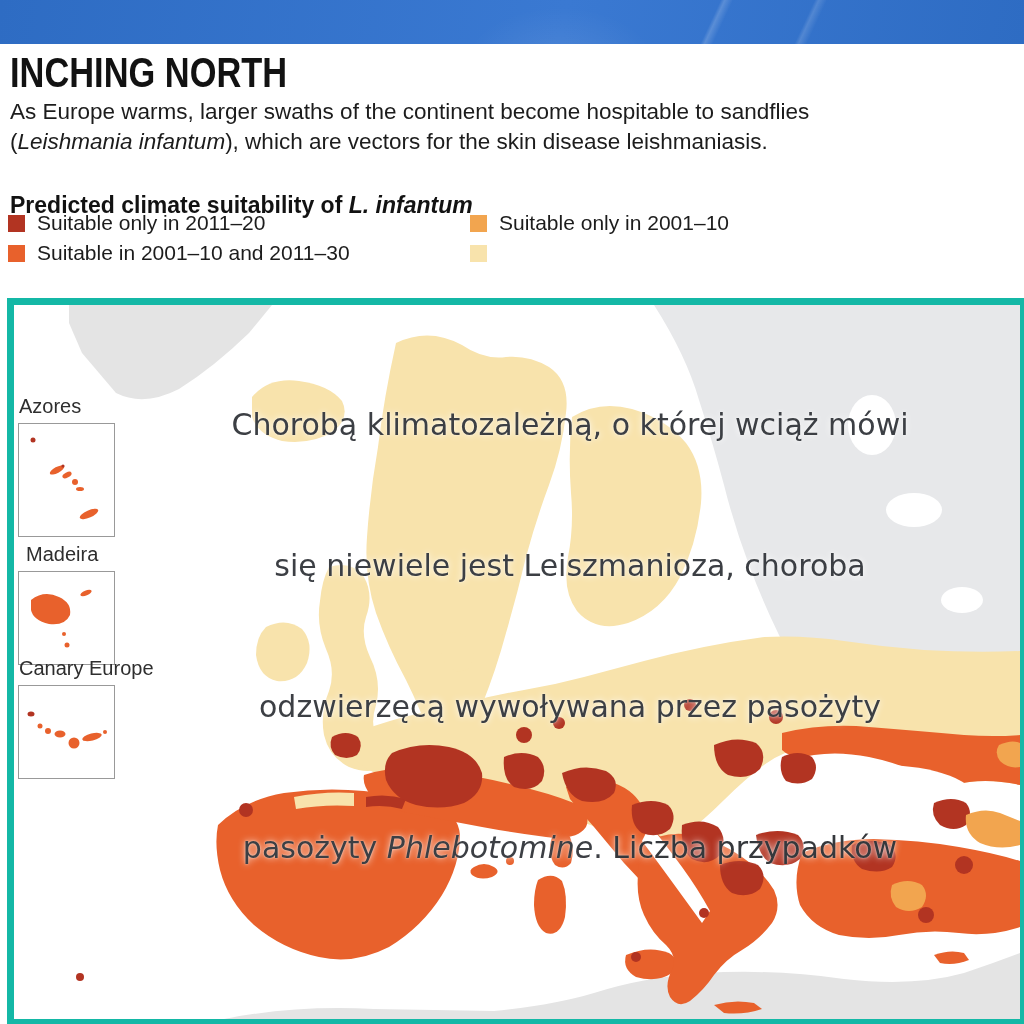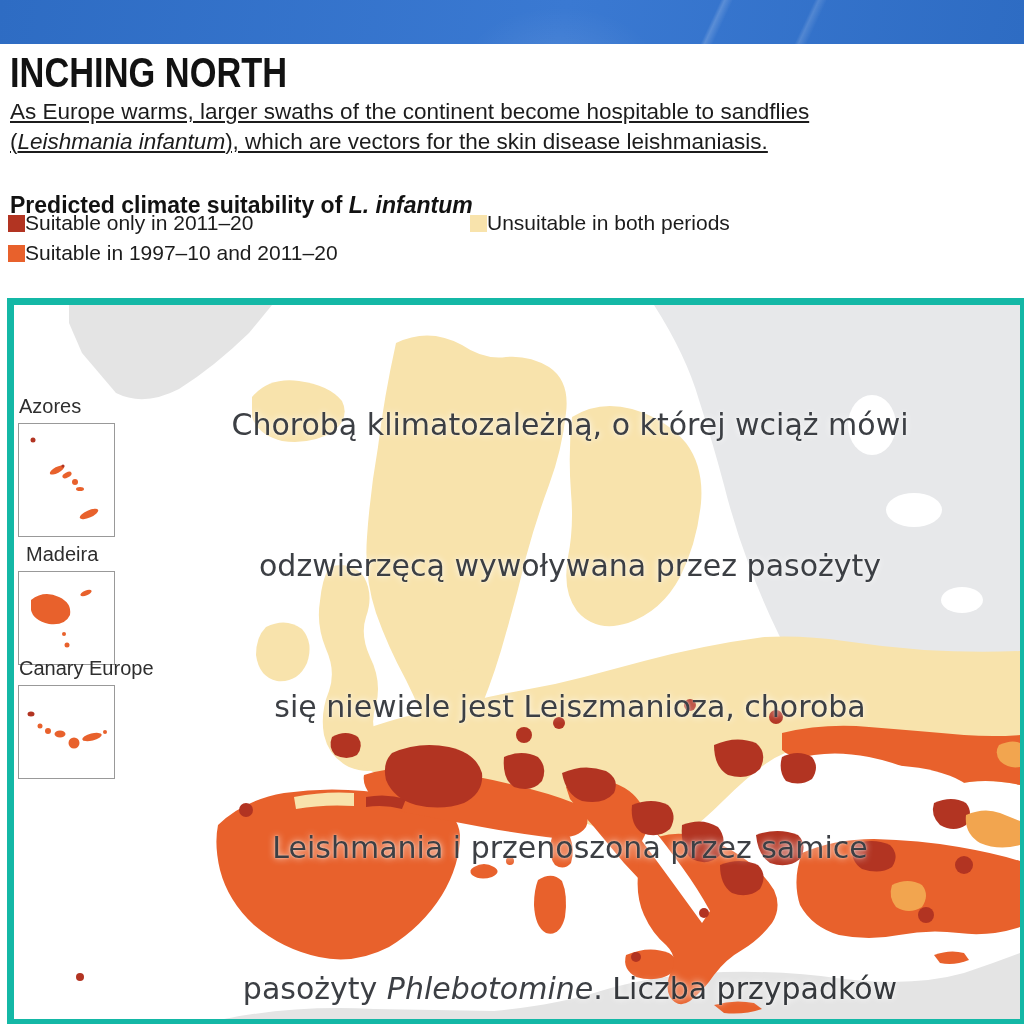--- a/index.html
+++ b/index.html
@@ -18,34 +18,34 @@
       linear-gradient(100deg, var(--c-blue,#2e6cc3), #3a79d2 55%, var(--c-blue,#2e6cc3));
   }
   
   .title{
     position:absolute;left:10px;top:48px;
     font-size:43px;font-weight:900;color:#121212;letter-spacing:0;
     transform:scaleX(.80);transform-origin:left top;white-space:nowrap;
   }
   .subtitle{
     position:absolute;left:10px;top:97px;width:860px;
-    font-size:22.5px;line-height:30px;color:#1c1c1c;text-decoration:underline;
+    font-size:22.5px;line-height:30px;color:#1c1c1c;
   }
   .subtitle .it{font-style:italic;}
   .legend-heading{
     position:absolute;left:10px;top:180px;
     font-size:23px;font-weight:700;color:#121212;margin-top:12px;
   }
   .legend-heading .it{font-style:italic;}
   .legend{
     position:absolute;left:8px;top:208px;width:1000px;height:62px;
     display:grid;grid-template-columns:462px 1fr;grid-auto-flow:column;
     grid-template-rows:30px 30px;align-items:center;
   }
-  .legend-item{display:flex;align-items:center;gap:0;font-size:21px;color:#1c1c1c;}
+  .legend-item{display:flex;align-items:center;gap:12px;font-size:21px;color:#1c1c1c;}
   .swatch{width:17px;height:17px;flex:0 0 17px;}
   
   .map-panel{
     position:absolute;left:7px;top:298px;width:1006px;height:714px;
     background:#d946ef;border:7px solid #14b8a6;
   }
   .map-panel svg.mainmap{position:absolute;left:0;top:0;}
   .f-sea{fill:#ffffff;}
   .f-gray{fill:#e4e4e4;}
   .f-gray2{fill:#e7e8ea;}
@@ -84,25 +84,28 @@
 
 <div class="legend-heading"><span>Predicted climate suitability of </span><span class="it">L. infantum</span></div>
 
 <div class="legend">
   <div class="legend-item">
     <span class="swatch" style="background: rgb(178, 52, 34);"></span>
     <span>Suitable only in 2011–20</span>
   </div>
   <div class="legend-item">
     <span class="swatch" style="background: rgb(232, 97, 44);"></span>
-    <span>Suitable in 1997–10 and 2011–20</span>
+    <span>Suitable in 2001–10 and 2011–30</span>
+  </div>
+  <div class="legend-item">
+    <span class="swatch" style="background: rgb(242, 165, 79);"></span>
+    <span>Suitable only in 2001–10</span>
   </div>
   <div class="legend-item">
     <span class="swatch" style="background: rgb(248, 227, 172);"></span>
-    <span>Unsuitable in both periods</span>
   </div>
 </div>
 
 <div class="map-panel">
 
   <svg class="mainmap" width="1006" height="714" viewBox="0 0 1006 714" preserveAspectRatio="none">
     <rect class="f-sea" x="0" y="0" width="1006" height="714"></rect>
 
     <path class="f-gray" d="M55,0 L258,0 L235,28 Q200,62 165,84 Q130,102 102,88 L68,48 L55,18 Z"></path>
     <path class="f-gray2" d="M640,0 L1006,0 L1006,478 Q970,470 940,478 L915,470 Q880,440 850,430 Q820,418 800,390 Q780,360 765,330 Q748,295 735,260 Q720,220 710,180 Q698,135 685,95 Q672,50 640,0 Z"></path>
@@ -197,23 +200,22 @@
       <circle class="f-orange" cx="29" cy="45" r="3"></circle>
       <ellipse class="f-orange" cx="41" cy="48" rx="5.5" ry="3.5"></ellipse>
       <circle class="f-orange" cx="55" cy="57" r="5.5"></circle>
       <ellipse class="f-orange" cx="73" cy="51" rx="10" ry="3.5" transform="rotate(-14 73 51)"></ellipse>
       <circle class="f-orange" cx="86" cy="46" r="2"></circle>
     </svg>
   </div>
 
   <div class="overlay">
     <div>Chorobą klimatozależną, o której wciąż mówi</div>
+    <div>się niewiele jest Leiszmanioza, choroba</div>
     <div>odzwierzęcą wywoływana przez pasożyty</div>
-    <div>się niewiele jest Leiszmanioza, choroba</div>
-    <div>Leishmania i przenoszona przez samice</div>
     <div><span>pasożyty </span><span class="it">Phlebotomine</span><span>. </span><span class="b">Liczba przypadków</span></div>
     
     
     
     
     
   </div>
 
 </div>
 

